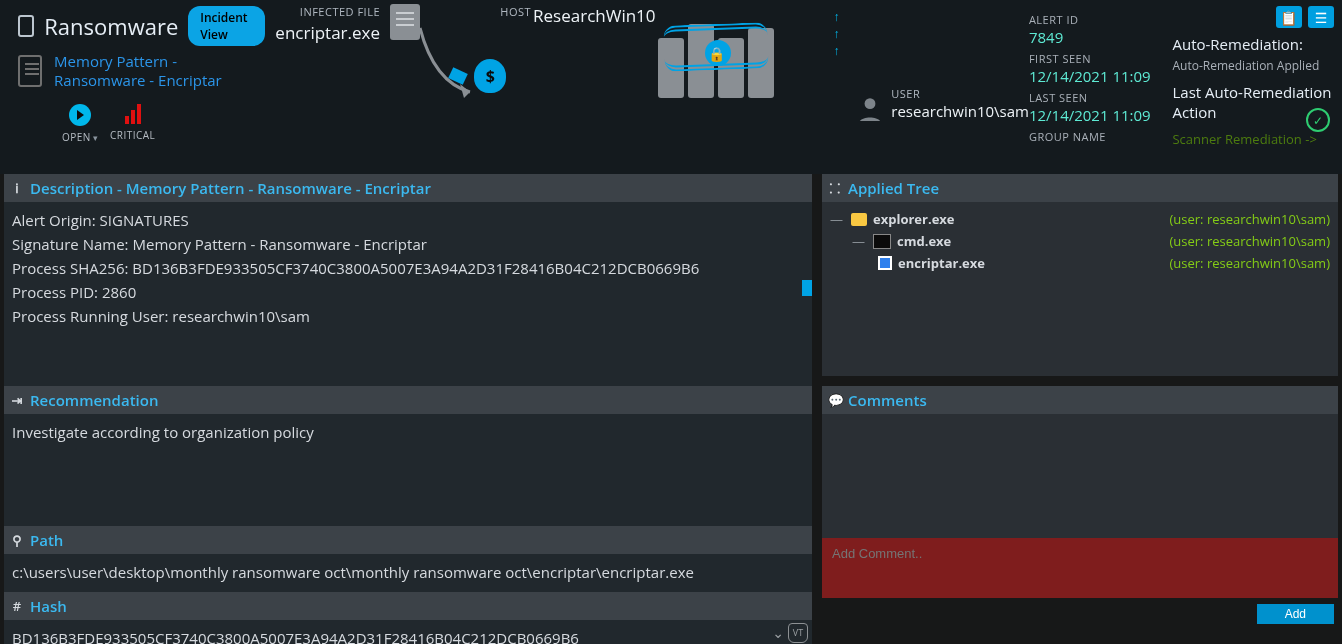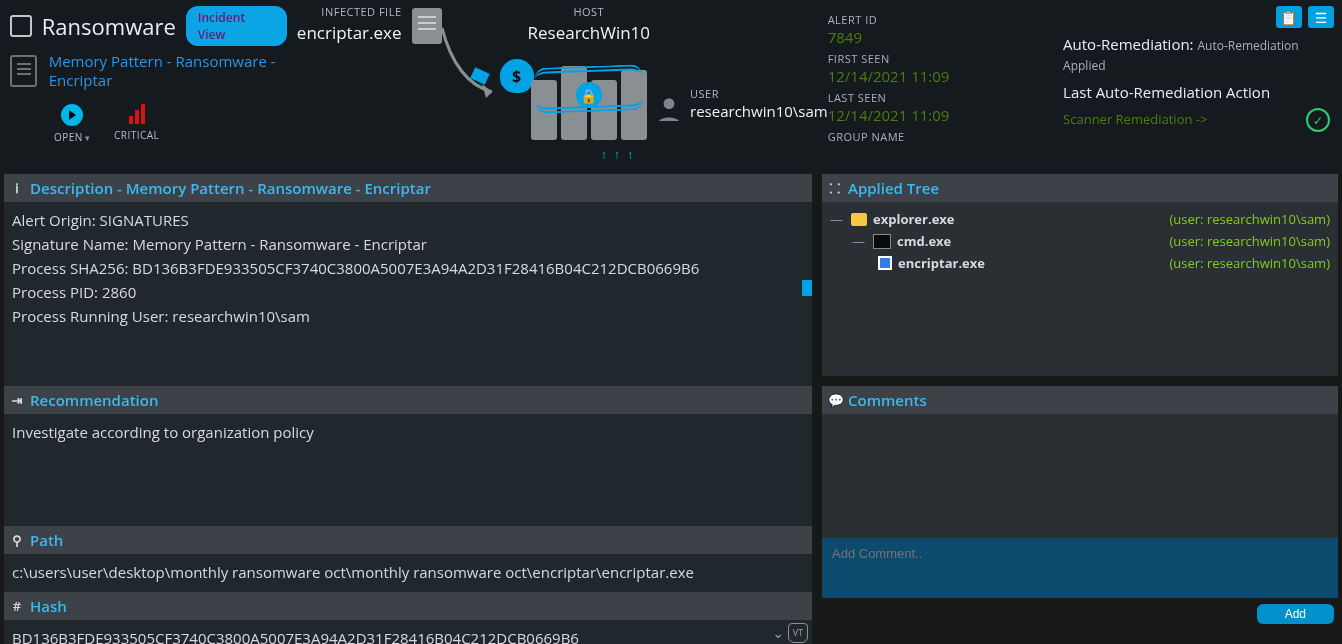--- a/index.html
+++ b/index.html
@@ -1,57 +1,57 @@
 <!DOCTYPE html>
 <html><head>
 <meta charset="utf-8">
 <style>
 html,body{margin:0;padding:0;background:#171818;color:#e6e6e6;font-family:"Segoe UI","Open Sans",Arial,sans-serif;font-size:14px;width:1342px;height:644px;overflow:hidden}
 .top{display:flex;height:174px;background:#141a1e}
-.top-left{width:300px;padding:6px 10px 0 10px;box-sizing:border-box}
+.top-left{width:300px;padding:6px 10px 0 18px;box-sizing:border-box}
 .title-row{display:flex;align-items:center;gap:10px;margin-bottom:6px}
 .chk{width:18px;height:18px;border:2px solid #bcc6cf;border-radius:3px}
 .title{font-size:22px;font-weight:500;color:#e6eef6}
-.badge{background:#0ba4e5;color:#701a75;font-size:12px;font-weight:600;padding:3px 12px;border-radius:12px;margin-left:auto}
+.badge{background:#0ba4e5;color:#000000;font-size:12px;font-weight:600;padding:3px 12px;border-radius:12px;margin-left:auto}
 .sig-row{display:flex;gap:12px;align-items:center;margin-top:6px}
 .doc-icon{width:28px;height:28px;border:2px solid #6f6f6f;border-radius:3px;position:relative}
 .doc-icon:before{content:"";position:absolute;left:5px;top:6px;width:14px;height:2px;background:#6f6f6f;box-shadow:0 5px 0 #6f6f6f,0 10px 0 #6f6f6f}
 .sig-name{color:#2b95e9;font-size:15px;line-height:1.25}
-.status-row{display:flex;gap:24px;margin-top:14px;padding-left:44px}
+.status-row{display:flex;gap:12px;margin-top:14px;padding-left:44px}
 .status-col{display:flex;flex-direction:column;align-items:center;gap:4px}
 .play{width:22px;height:22px;border-radius:50%;background:#00b7eb;display:flex;align-items:center;justify-content:center}
 .play:before{content:"";border-left:7px solid #0c0c0c;border-top:5px solid transparent;border-bottom:5px solid transparent;margin-left:2px}
 .crit{display:flex;align-items:flex-end;gap:2px;height:20px}
 .crit span{width:4px;background:#e01010}
 .crit span:nth-child(1){height:8px}
 .crit span:nth-child(2){height:14px}
 .crit span:nth-child(3){height:20px}
 .status-lbl{font-size:10px;color:#b5bcc3;letter-spacing:.5px}
 .down-arrow{font-size:9px;color:#8a949e;margin-left:2px}
 
 .top-center{flex:1;display:flex;align-items:flex-start;padding-top:4px}
 .infected{display:flex;flex-direction:column;align-items:flex-end;gap:2px}
 .small-lbl{font-size:11px;color:#b0b8c1;letter-spacing:.5px}
 .white-lbl{color:#eef3f7;font-size:17px}
 .file-icon{width:30px;height:36px;background:#8a8f94;border-radius:3px;position:relative;margin-left:10px}
 .file-icon:before{content:"";position:absolute;left:6px;top:8px;width:18px;height:2px;background:#c9cdd1;box-shadow:0 6px 0 #c9cdd1,0 12px 0 #c9cdd1}
 .arrow-svg{margin:18px -6px 0 -6px}
-.host-col{display:flex;flex-direction:column;align-items:center;gap:2px}
+.host-col{display:flex;flex-direction:row;align-items:flex-start;gap:2px}
 .docs-cluster{position:relative;width:120px;height:88px;display:flex;gap:4px;justify-content:center;align-items:flex-end;margin-top:6px}
 .doc{width:26px;height:60px;background:#8a8f94;border-radius:3px}
 .chain{position:absolute;top:14px;left:6px;right:6px;height:34px;border-top:6px double #00a3e5;border-bottom:6px double #00a3e5;border-radius:12px;transform:rotate(-2deg)}
 .lockc{position:absolute;top:30px;left:47px;width:26px;height:26px;border-radius:50%;background:#00a3e5;display:flex;align-items:center;justify-content:center;color:#0b0b0b;font-size:14px}
 .money-bag{width:34px;height:34px;border-radius:50% 50% 45% 45%;background:#00a3e5;display:flex;align-items:center;justify-content:center;color:#0b0b0b;font-weight:700;font-size:16px;margin-top:55px;margin-right:-6px}
 .user-col{display:flex;align-items:flex-end;gap:8px;margin-left:6px;margin-top:82px}
 .user-icon{width:26px;height:26px;color:#7d848a}
 .up-arrows{color:#00b7eb;font-size:12px;letter-spacing:2px;margin:4px 0 0 58px}
 
 .top-meta{width:230px;padding:8px 0 0 0;font-size:13px}
 .meta-lbl{color:#a9b0b8;font-size:11px;letter-spacing:.5px;margin-top:4px}
-.meta-val{color:#4d7c0f;font-size:15px}
+.meta-val{color:#5eead4;font-size:15px}
 
 .top-right{width:290px;padding:6px 8px 0 8px;box-sizing:border-box;position:relative}
 .tr-icons{display:flex;gap:6px;justify-content:flex-end;margin-bottom:6px}
 .ibtn{width:26px;height:22px;background:#009fe0;border-radius:3px;display:flex;align-items:center;justify-content:center;color:#fff;font-size:14px}
 .ar-line{font-size:15px;color:#e6eef6;margin-bottom:8px}
 .ar-sub{color:#a9b0b8;font-size:12px}
 .ar-head{font-size:15px;color:#e6eef6;margin-bottom:8px}
 .ar-link{color:#4d7c0f;font-size:13px}
 .ok-circ{position:absolute;right:12px;top:108px;width:20px;height:20px;border:2px solid #2ecc71;border-radius:50%;display:flex;align-items:center;justify-content:center;color:#2ecc71;font-size:12px}
 
@@ -72,23 +72,23 @@
 .right-col{flex:1;padding:0 4px 0 10px;box-sizing:border-box;display:flex;flex-direction:column}
 .tree-body{background:#2a2f34;height:162px;padding:6px 8px;color:#d6dadf;font-size:13px}
 .tree-row{display:flex;align-items:center;gap:6px;padding:2px 0}
 .tree-row .u{color:#84cc16;margin-left:auto}
 .dash{color:#8d949a;margin-right:2px}
 .fold{width:16px;height:13px;background:#f9c842;border-radius:2px;display:inline-block}
 .term{width:16px;height:13px;background:#0b0b0b;border:1px solid #888;display:inline-block}
 .exe{width:14px;height:14px;background:#fff;display:inline-block;position:relative}
 .exe:before{content:"";position:absolute;left:2px;top:2px;width:10px;height:10px;background:#2f80ed}
 .comments-h{margin-top:10px}
-.add-box{background:#0c4a6e;height:48px;padding:6px 8px;color:#9aa2a9;font-size:13px}
+.add-box{background:#7f1d1d;height:48px;padding:6px 8px;color:#9aa2a9;font-size:13px}
 .add-row{display:flex;justify-content:flex-end;padding:6px 4px}
-.add-btn{background:#0091cd;color:#fff;font-size:12px;border:none;padding:3px 28px;border-radius:6px}
+.add-btn{background:#0091cd;color:#fff;font-size:12px;border:none;padding:3px 28px;border-radius:0}
 </style>
 </head>
 <body>
 
 <div class="top">
   <div class="top-left">
     <div class="title-row">
       <div class="chk"></div>
       <div class="title">Ransomware</div>
       <div class="badge">Incident View</div>
@@ -107,21 +107,21 @@
             <span></span>
             <span></span>
             <span></span>
           </div>
         <div class="status-lbl">CRITICAL</div>
       </div>
     </div>
   </div>
 
   <div class="top-center">
-    <div style="display:flex;align-items:flex-end">
+    <div style="display:flex;align-items:flex-start">
       <div class="infected">
         <div class="small-lbl">INFECTED FILE</div>
         <div class="white-lbl">encriptar.exe</div>
       </div>
       <div class="file-icon"></div>
     </div>
     <svg class="arrow-svg" width="70" height="80">
         <path d="M6 6 Q 20 60 56 70" stroke="#8a8f94" stroke-width="3" fill="none"></path>
         <polygon points="56,70 46,62 50,76" fill="#8a8f94"></polygon>
         <rect x="36" y="48" width="16" height="12" fill="#00a3e5" transform="rotate(25 44 54)"></rect>

